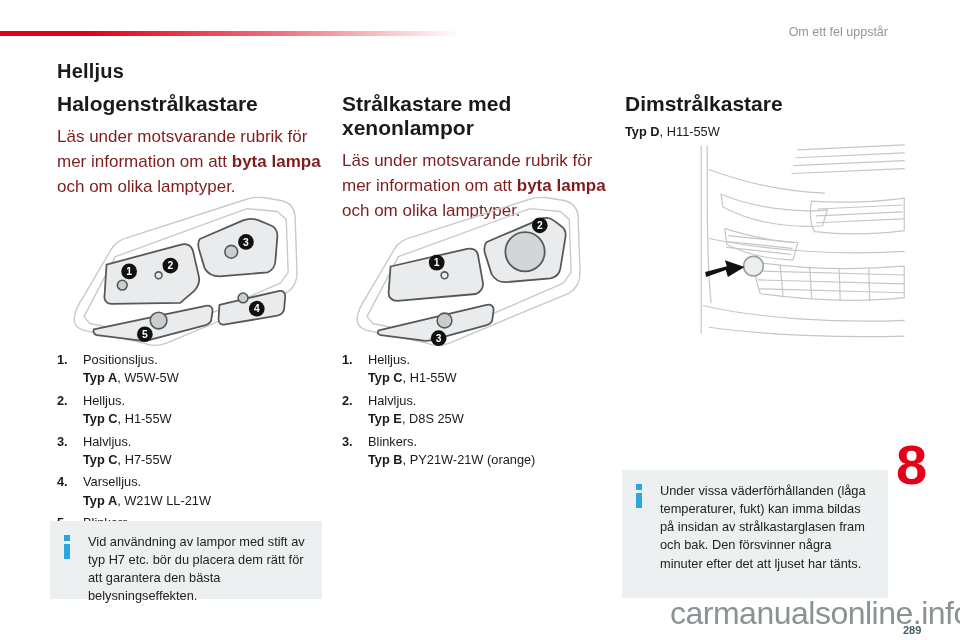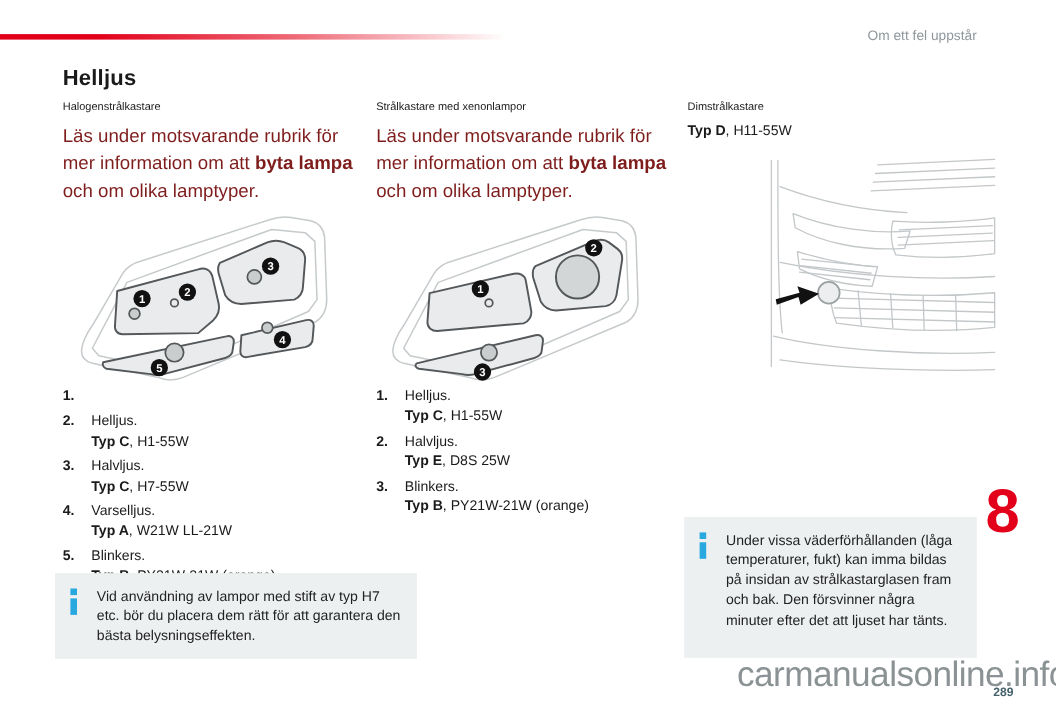--- a/index.html
+++ b/index.html
@@ -10,39 +10,39 @@
   .red-rule { position:absolute; left:0; top:31px; width:490px; height:5px;
     background:linear-gradient(90deg,#e2001a 0%, #e2001a 18%, #ee6b78 55%, rgba(255,255,255,0) 94%); }
   .header-label { position:absolute; top:25px; right:72px; font-size:12.5px; color:#8f979b;margin-left:48px; }
 
   .page-title { position:absolute; left:57px; top:60px; font-size:20px; font-weight:bold; letter-spacing:.2px; }
 
   .col { position:absolute; top:92px; }
   .col1 { left:57px;  width:266px; }
   .col2 { left:342px; width:270px; }
   .col3 { left:625px; width:266px; }
-  .col-heading { font-size:10px; font-weight:normal; margin-bottom:8px; }
+  .col-heading { font-size:21px; font-weight:bold; margin-bottom:8px; }
   .intro { font-size:17px; line-height:1.48; color:#7f1d1d; }
   .typ-line { font-size:12.8px; }
   b, .b { font-weight:bold;text-align:center; }
 
   .diagram { position:absolute; }
   .dia1 { left:58px;  top:186px; }
   .dia2 { left:341px; top:186px; }
   .dia3 { left:660px; top:140px; }
 
   .bulb-list { position:absolute; top:352px; list-style:none; font-size:12.8px; line-height:1.28; }
   .bl1 { left:57px;  width:268px; }
   .bl2 { left:342px; width:270px; }
   .bulb-list li { display:flex; margin-bottom:6px; }
   .bulb-list .num { width:26px; font-weight:bold; flex:none; }
   .bulb-list .spec { margin-top:2px; }
 
   .info-box { position:absolute; background:#edf0f1; padding:12px 12px 8px 14px; display:flex; }
-  .ib1 { left:50px;  top:521px; width:329px; height:78px; }
+  .ib1 { left:50px;  top:521px; width:272px; height:78px; }
   .ib2 { left:622px; top:470px; width:266px; height:128px; }
   .info-icon { flex:none; width:24px; padding-top:2px; }
   .info-icon i { display:block; width:6px; height:6px; background:#29a8e0; margin-bottom:3px; }
   .info-icon s { display:block; width:6px; height:15px; background:#29a8e0; text-decoration:none; }
   .info-text { font-size:12.8px; line-height:1.42; color:#222; }
 
   .chapter-num { position:absolute; left:896px; top:432px; font-size:56px; font-weight:bold; color:#e2001a; }
   .page-num { position:absolute; left:903px; top:600px; font-size:11px; font-weight:bold; color:#44616b;margin-top:24px; }
   .watermark { position:absolute; left:670px; top:595px; font-size:32px; color:#8b9294; z-index:5; letter-spacing:-0.5px; }
 
@@ -98,20 +98,21 @@
       </g>
     <g>
         <circle cx="86" cy="151" r="8" fill="#111"></circle>
         <text class="co" x="86" y="154.7">5</text>
       </g>
   </svg>
 
   <ol class="bulb-list bl1">
     <li>
         <span class="num">1.</span>
+        <div><span>Positionsljus.</span><div class="spec"><b>Typ A</b><span>, W5W-5W</span></div></div>
       </li>
     <li>
         <span class="num">2.</span>
         <div><span>Helljus.</span><div class="spec"><b>Typ C</b><span>, H1-55W</span></div></div>
       </li>
     <li>
         <span class="num">3.</span>
         <div><span>Halvljus.</span><div class="spec"><b>Typ C</b><span>, H7-55W</span></div></div>
       </li>
     <li>

